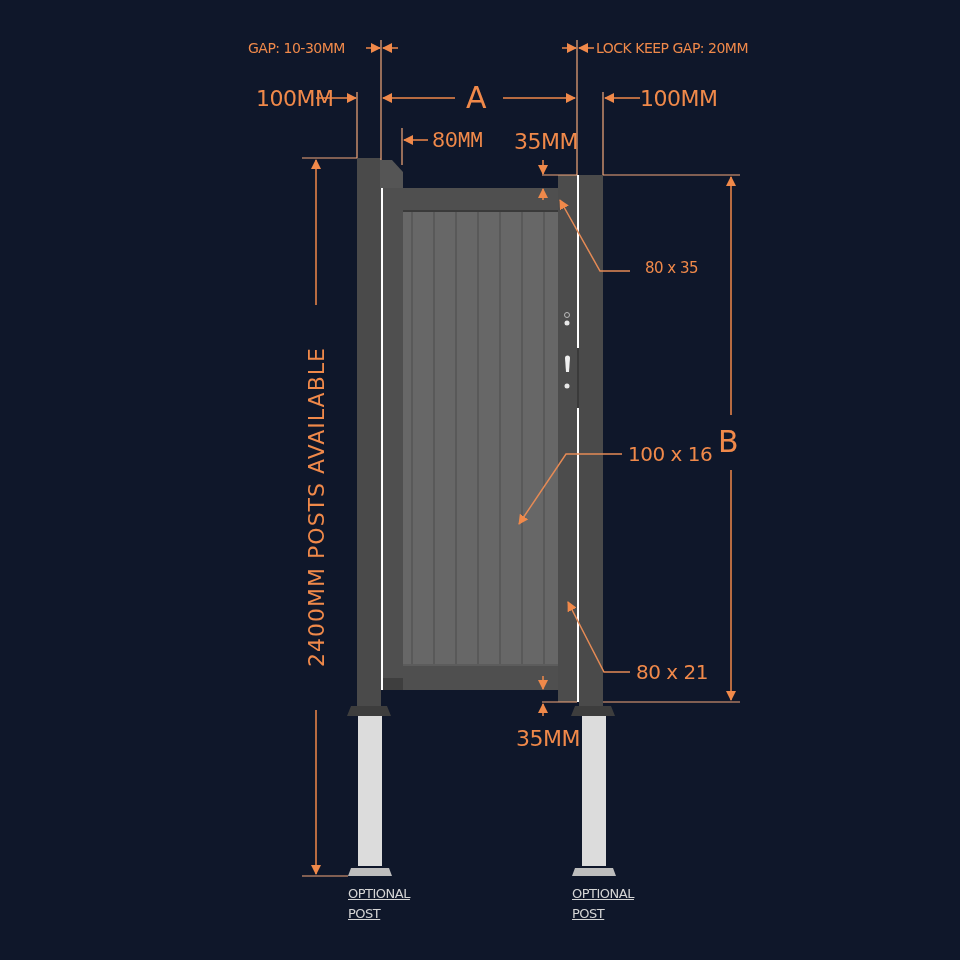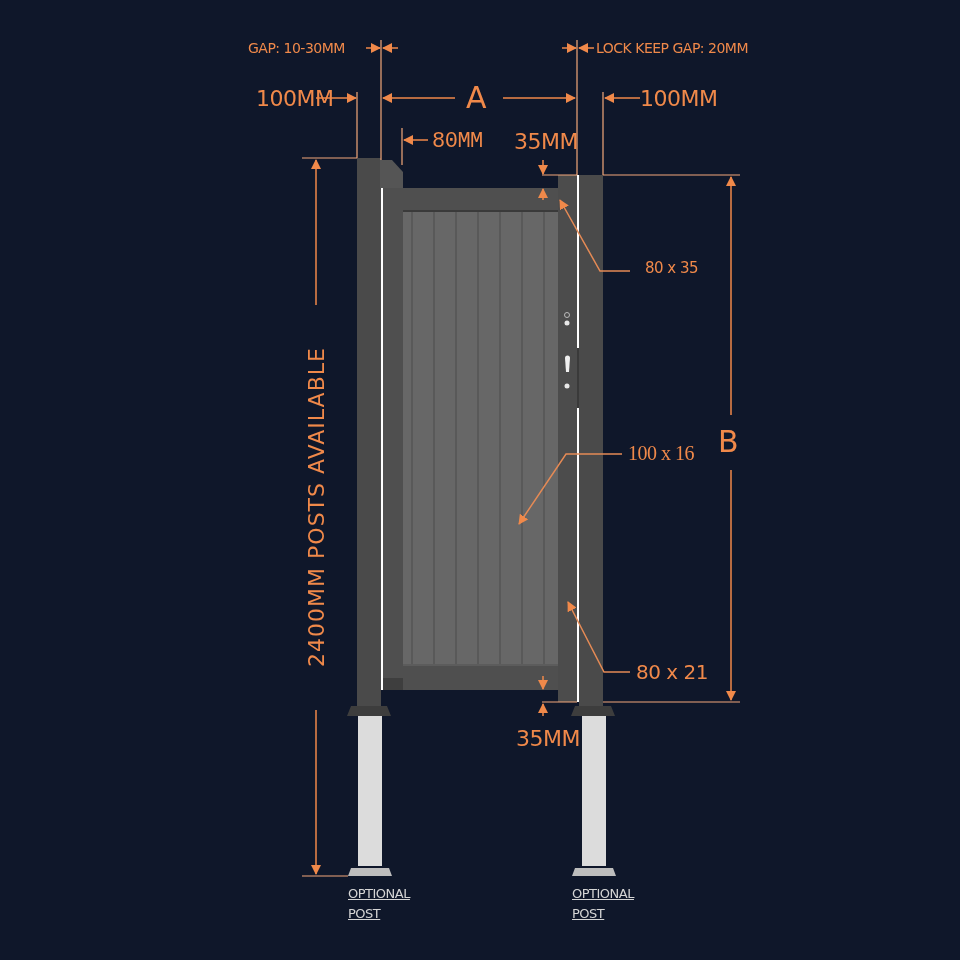--- a/index.html
+++ b/index.html
@@ -128,21 +128,21 @@
   </svg>
 
   <div class="lbl" style="left:248px;top:40px;font-size:14px;">GAP: 10-30MM</div>
   <div class="lbl" style="left:596px;top:40px;font-size:14px;">LOCK KEEP GAP: 20MM</div>
   <div class="lbl" style="left:256px;top:86px;font-size:22px;">100MM</div>
   <div class="lbl" style="left:466px;top:80px;font-size:30px;">A</div>
   <div class="lbl" style="left:640px;top:86px;font-size:22px;">100MM</div>
   <div class="lbl" style="left:432px;top:129px;font-size:22px;font-family:Liberation Mono, monospace;">80MM</div>
   <div class="lbl" style="left:514px;top:129px;font-size:22px;">35MM</div>
   <div class="lbl" style="left:636px;top:259px;font-size:15px;margin-left:9px;">80 x 35</div>
-  <div class="lbl" style="left:628px;top:442px;font-size:20px;font-family:Liberation Serif, serif;">100 x 16</div>
+  <div class="lbl" style="left:628px;top:442px;font-size:20px;">100 x 16</div>
   <div class="lbl" style="left:718px;top:424px;font-size:30px;">B</div>
   <div class="lbl" style="left:636px;top:660px;font-size:20px;">80 x 21</div>
   <div class="lbl" style="left:516px;top:726px;font-size:22px;">35MM</div>
   <div class="lbl" style="left:316px;top:507px;font-size:22px;transform:translate(-50%,-50%) rotate(-90deg);letter-spacing:1px;">2400MM POSTS AVAILABLE</div>
 
   <div class="lbl grey" style="left:348px;top:886px;font-size:13px;">OPTIONAL</div>
   <div class="lbl grey" style="left:348px;top:906px;font-size:13px;">POST</div>
   <div class="lbl grey" style="left:572px;top:886px;font-size:13px;">OPTIONAL</div>
   <div class="lbl grey" style="left:572px;top:906px;font-size:13px;">POST</div>
 </div>

